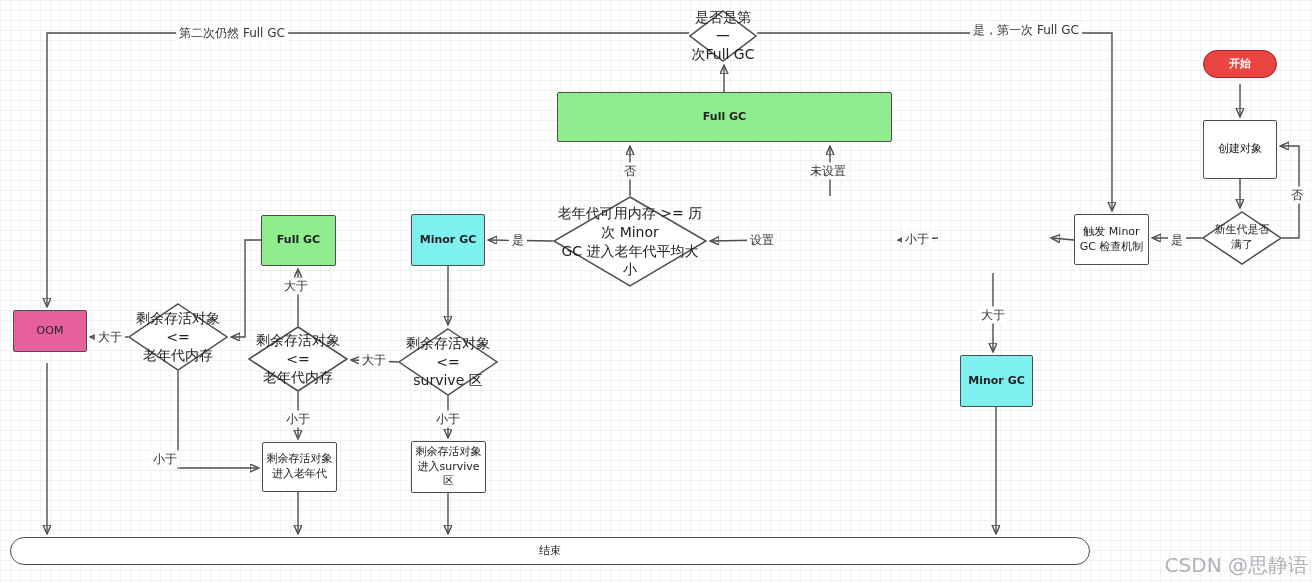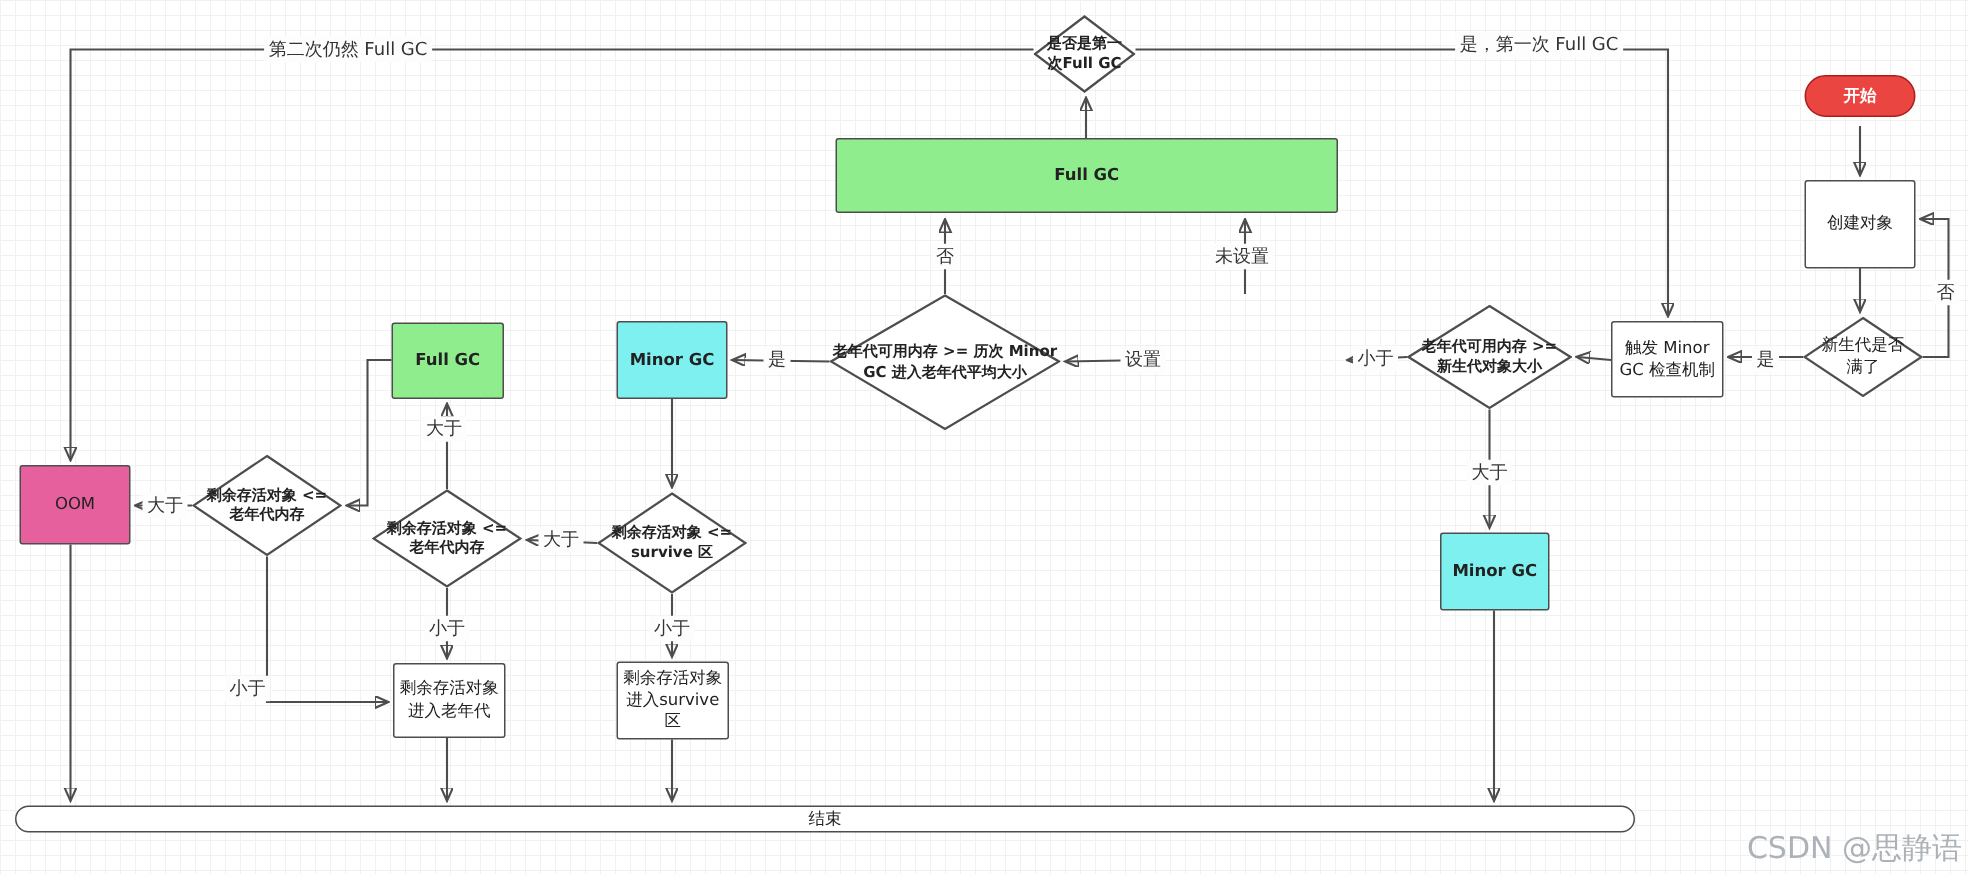--- a/index.html
+++ b/index.html
@@ -25,21 +25,21 @@
   .rect{background:#ffffff;border:1.5px solid #4d4d4d;border-radius:2px;}
   .green{background:#90ed8e;font-weight:bold;}
   .cyan{background:#7ef0f0;font-weight:bold;}
   .pink{background:#e7609e;}
   .startpill{background:#ea4540;border:1.5px solid #a8201d;border-radius:17px;color:#fff;font-weight:bold;}
   .endbar{background:#ffffff;border:1.5px solid #4d4d4d;border-radius:16px;}
   .diamond{background:transparent;border:none;}
   .diamond svg{position:absolute;left:0;top:0;width:100%;height:100%;}
   .diamond polygon{fill:#ffffff;stroke:#4d4d4d;stroke-width:1.5;}
   .diamond .lbl{position:absolute;left:0;top:0;right:0;bottom:0;display:flex;align-items:center;justify-content:center;text-align:center;white-space:pre-line;padding:2px;}
-  .fs10{font-size:10px;font-weight:bold;}
+  .fs10{font-size:14px;}
   .elabel{
     position:absolute;transform:translate(-50%,-50%);z-index:3;
     background:#fdfdfd;padding:0 3px;font-size:12px;color:#333;white-space:nowrap;
   }
   .watermark{position:absolute;right:4px;bottom:4px;z-index:4;color:#adb2b8;font-size:20px;}
 </style>
 </head>
 <body>
 
 <div class="canvas">
@@ -92,27 +92,20 @@
       </svg>
     <div class="lbl">新生代是否
 满了</div>
   </div>
 
   <div class="node rect" style="left:1074px;top:214px;width:75px;height:51px;">
     <span>触发 Minor
 GC 检查机制</span>
   </div>
 
-  <div class="node diamond" style="left:938px;top:203px;width:110px;height:70px;">
-    <svg viewBox="0 0 110 70" preserveAspectRatio="none">
-        <polygon points="55,1 109,35 55,69 1,35"></polygon>
-      </svg>
-    <div class="lbl fs10">老年代可用内存 &gt;=
-新生代对象大小</div>
-  </div>
 
 
   <div class="node diamond" style="left:553px;top:196px;width:154px;height:91px;">
     <svg viewBox="0 0 154 91" preserveAspectRatio="none">
         <polygon points="77,1 153,45 77,90 1,45"></polygon>
       </svg>
     <div class="lbl fs10">老年代可用内存 &gt;=  历次 Minor
 GC 进入老年代平均大小</div>
   </div>
 
@@ -129,21 +122,21 @@
   </div>
 
   <div class="node diamond" style="left:689px;top:10px;width:68px;height:52px;">
     <svg viewBox="0 0 68 52" preserveAspectRatio="none">
         <polygon points="34,1 67,26 34,51 1,26"></polygon>
       </svg>
     <div class="lbl fs10">是否是第一
 次Full GC</div>
   </div>
 
-  <div class="node rect pink" style="left:13px;top:310px;width:74px;height:53px;">
+  <div class="node rect pink" style="left:13px;top:310px;width:74px;height:42px;">
     <span>OOM</span>
   </div>
 
   <div class="node diamond" style="left:128px;top:303px;width:100px;height:68px;">
     <svg viewBox="0 0 100 68" preserveAspectRatio="none">
         <polygon points="50,1 99,34 50,67 1,34"></polygon>
       </svg>
     <div class="lbl fs10">剩余存活对象 &lt;=
 老年代内存</div>
   </div>
@@ -172,21 +165,21 @@
   <div class="node rect" style="left:411px;top:441px;width:75px;height:52px;">
     <span>剩余存活对象
 进入survive
 区</span>
   </div>
 
   <div class="node rect cyan" style="left:960px;top:355px;width:73px;height:52px;">
     <span>Minor GC</span>
   </div>
 
-  <div class="node endbar" style="left:10px;top:537px;width:1080px;height:18px;">
+  <div class="node endbar" style="left:10px;top:537px;width:1080px;height:28px;">
     <span>结束</span>
   </div>
 
   <div class="elabel" style="left:232px;top:33px;">第二次仍然 Full GC</div>
   <div class="elabel" style="left:1026px;top:30px;">是，第一次 Full GC</div>
   <div class="elabel" style="left:630px;top:171px;">否</div>
   <div class="elabel" style="left:828px;top:171px;">未设置</div>
   <div class="elabel" style="left:741px;top:240px;margin-left:21px;">设置</div>
   <div class="elabel" style="left:917px;top:239px;">小于</div>
   <div class="elabel" style="left:518px;top:240px;">是</div>

